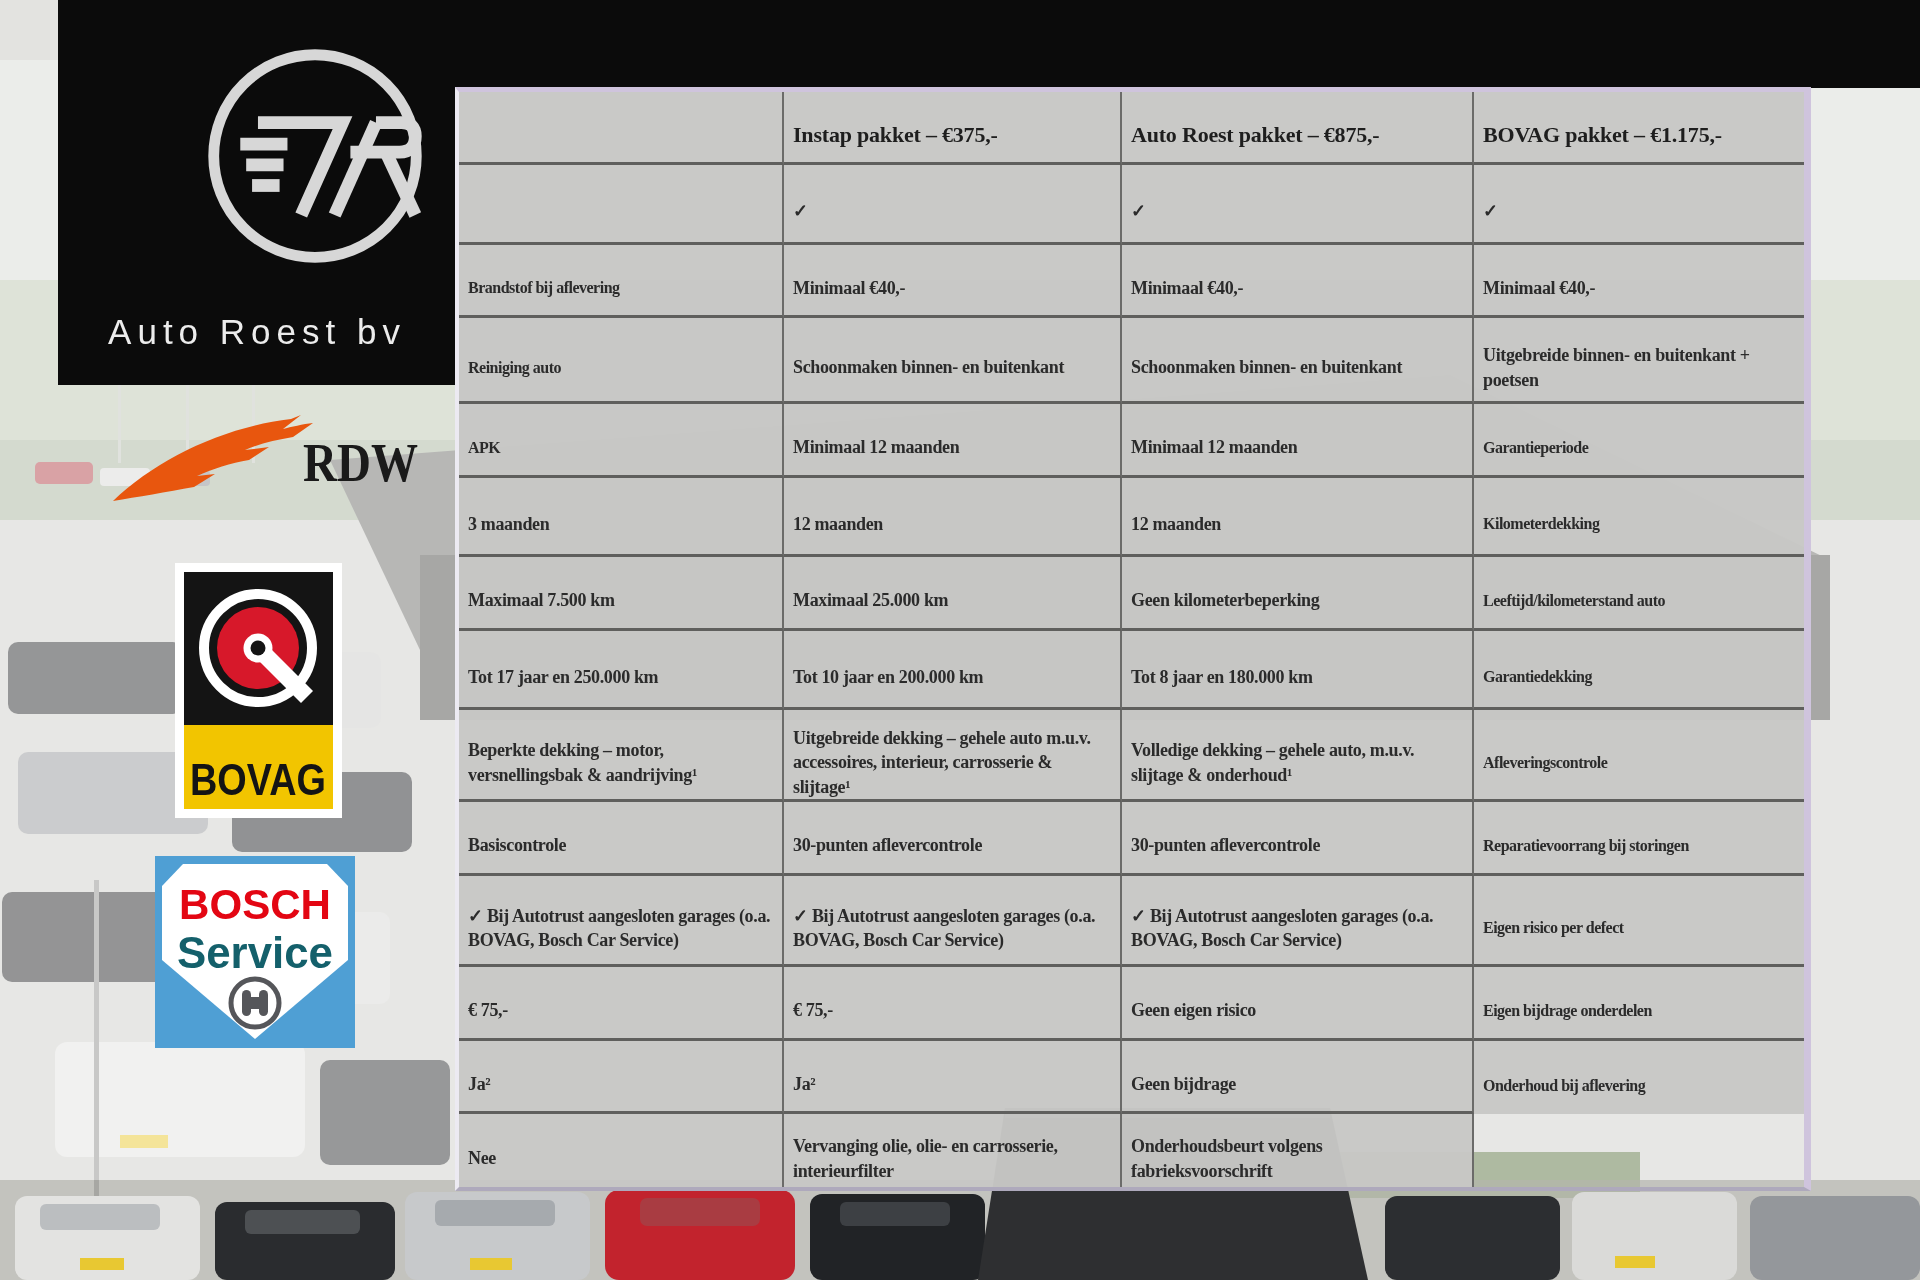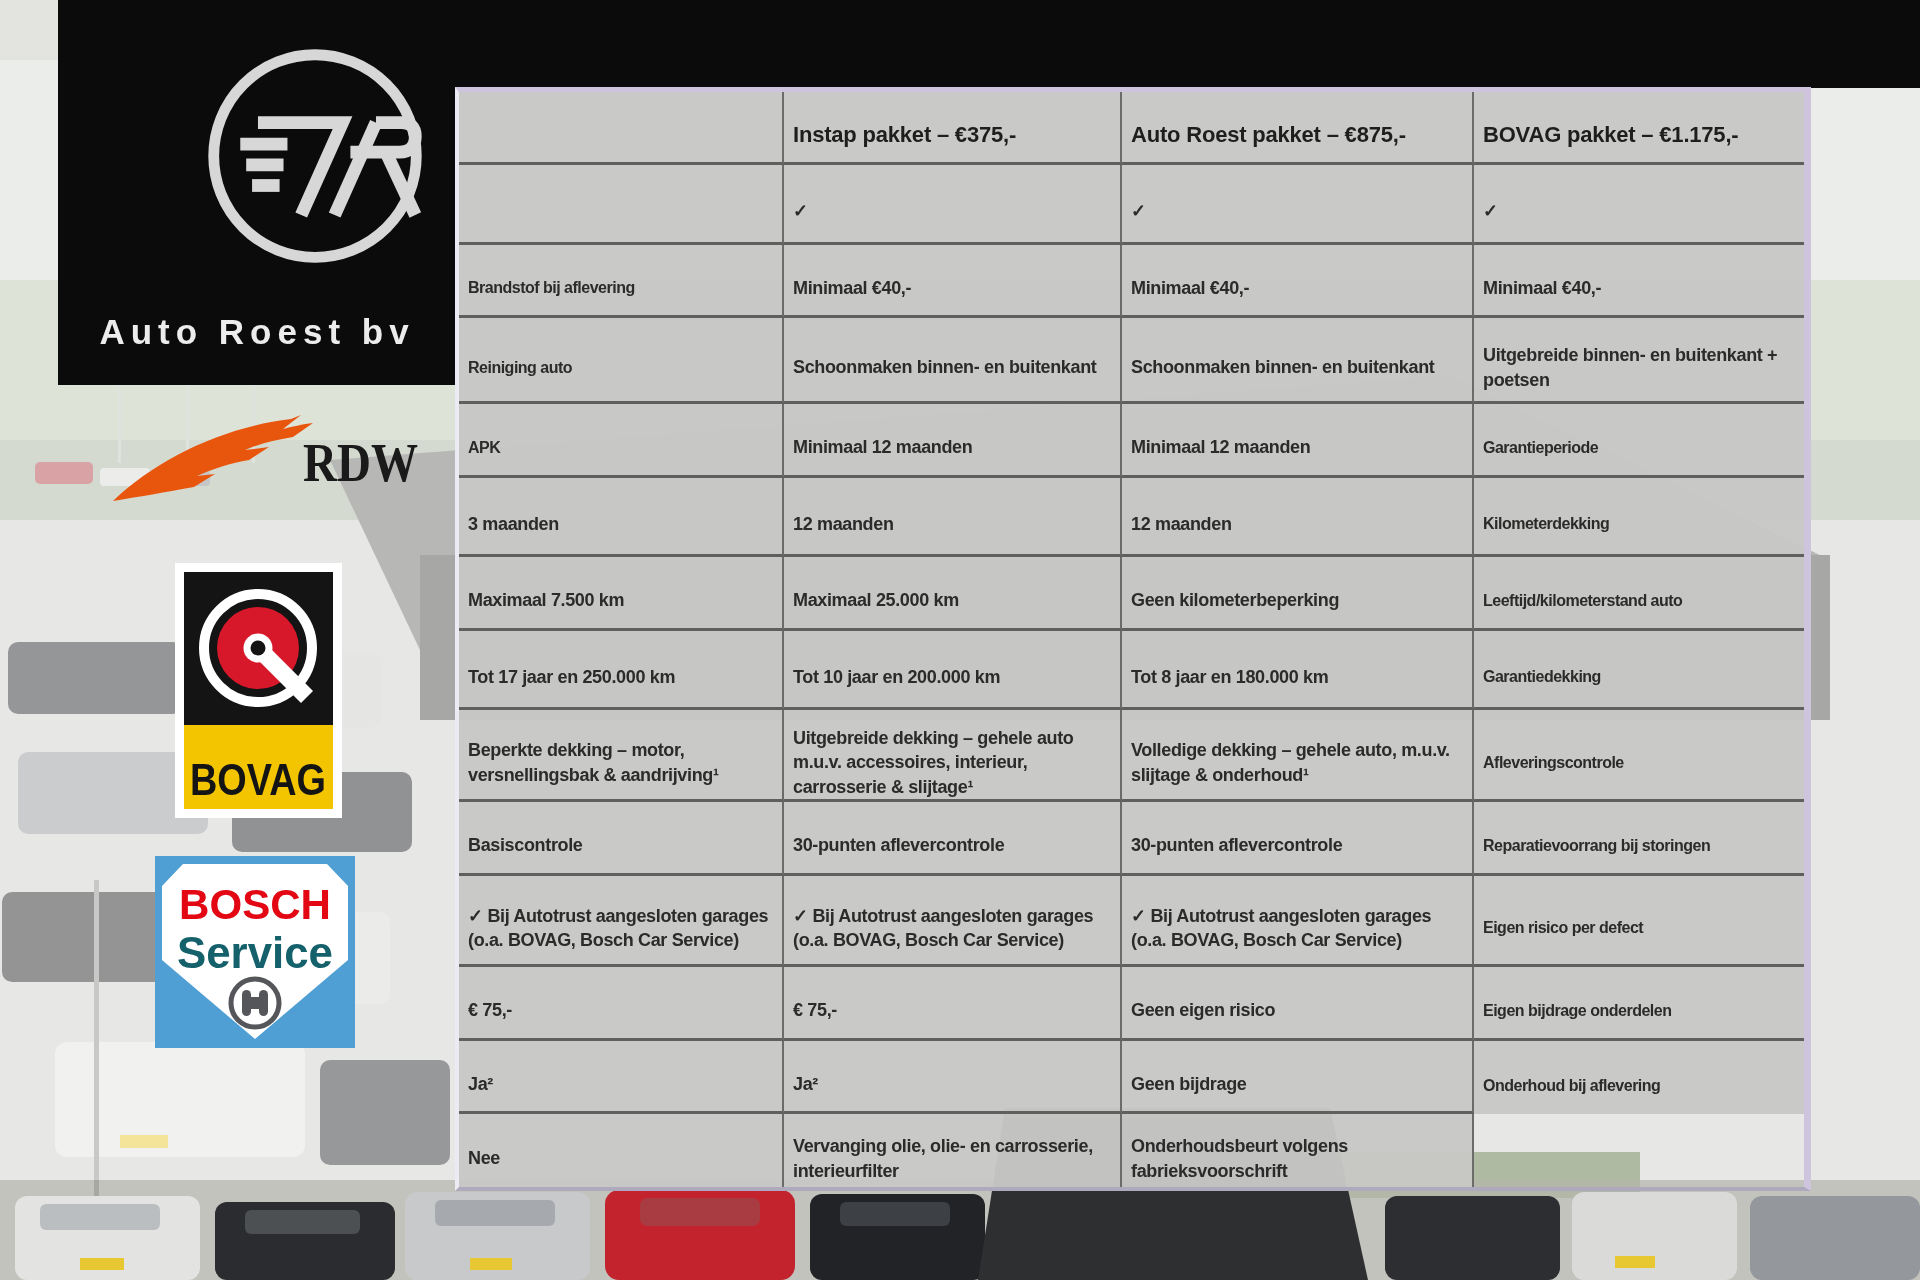--- a/index.html
+++ b/index.html
@@ -8,21 +8,21 @@
     background:#e3e3e0;
     font-family:"Liberation Sans",sans-serif;
   }
   
   #bg{position:absolute;left:0;top:0;width:1920px;height:1280px;z-index:0;}
   
   #top-bar{position:absolute;left:58px;top:0;width:1862px;height:88px;background:#0b0b0b;z-index:2;}
   #logo-box{position:absolute;left:58px;top:0;width:398px;height:385px;background:#0b0b0b;z-index:2;}
   #brand-name{
     position:absolute;left:0;top:312px;width:398px;text-align:center;
-    color:#ececec;font-size:35px;font-weight:700;letter-spacing:6px;white-space:nowrap;
+    color:#ececec;font-size:35px;font-weight:400;letter-spacing:6px;white-space:nowrap;
   }
   
   .logo{position:absolute;z-index:3;}
   #rdw-logo{left:105px;top:413px;}
   #bovag-logo{left:175px;top:563px;}
   #bosch-logo{left:155px;top:856px;}
   
   #pkg-table{
     position:absolute;left:455px;top:87px;z-index:4;
     display:grid;
@@ -34,20 +34,21 @@
     border-bottom:4px solid #aea9bc;
   }
   .cell{
     display:flex;align-items:center;
     padding:20px 7px 4px 9px;
     background:rgba(199,199,197,0.97);
     border-right:2px solid #6b6b69;
     border-bottom:3px solid #5f5f5d;
     color:#2b2b2b;font-weight:700;font-size:18px;line-height:1.34;
     letter-spacing:-0.35px;
+    font-family:Liberation Serif, serif;
   }
   .cell:nth-child(4n){border-right:none;}
   .cell:nth-last-child(-n+4){border-bottom:none;}
   .cell.header{font-size:22px;color:#1e1e1e;letter-spacing:-0.2px;}
   .cell.lbl{font-size:16px;letter-spacing:-0.5px;white-space:nowrap;padding-right:4px;}
   .cell.header.lbl{white-space:normal;}
 </style>
 </head>
 <body>
 

